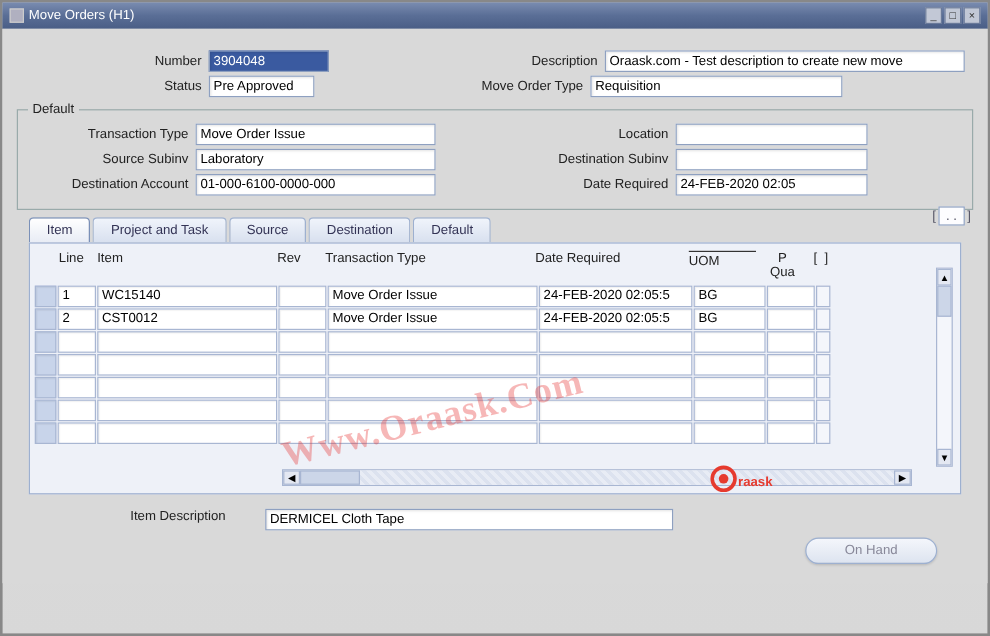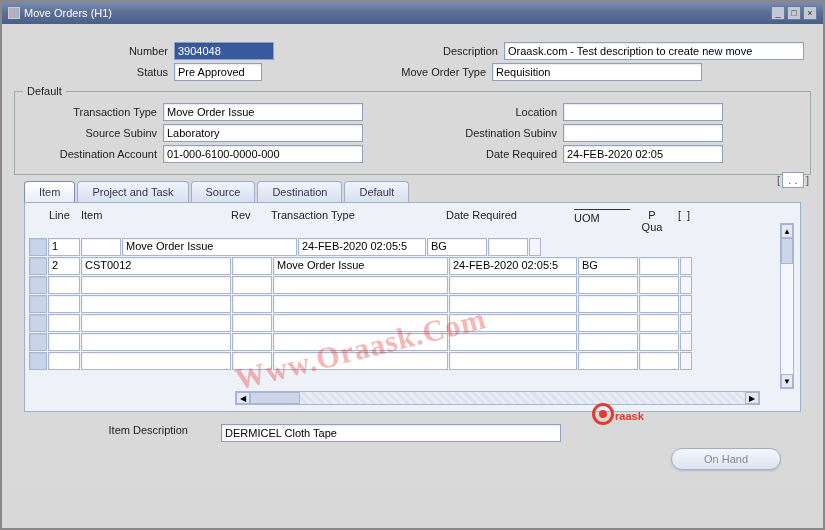--- a/index.html
+++ b/index.html
@@ -86,21 +86,21 @@
     background:linear-gradient(#f4f6fb,#dde4f0);
     border-radius:12px; color:#889; display:inline-flex; align-items:center; justify-content:center;
     box-shadow:0 1px 2px rgba(0,0,0,.15);
   }
   .watermark1 {
     position:absolute; left:230px; top:330px; transform:rotate(-14deg);
     font-size:30px; font-weight:bold; color:rgba(230,50,50,.35);
     font-family: Georgia, serif; letter-spacing:1px; pointer-events:none;
   }
   .watermark2 {
-    position:absolute; left:590px; top:396px; font-size:24px; font-weight:bold;
+    position:absolute; left:590px; top:382px; font-size:24px; font-weight:bold;
     color:#e63a2e; pointer-events:none;
   }
   .watermark2 .o { display:inline-block; width:22px; height:22px; border:3px solid #e63a2e; border-radius:50%; position:relative; vertical-align:middle; margin-right:1px;}
   .watermark2 .o::after { content:""; position:absolute; left:4px; top:4px; width:8px; height:8px; background:#e63a2e; border-radius:50%;}
   .uom-line { border-top:1px solid #333; margin-bottom:2px;}
   .end-col { width:12px; height:18px; border:1px solid #a8b6d2; background:#f4f6fb; margin-right:1px;}
 </style>
 </head>
 <body>
 
@@ -194,20 +194,21 @@
           <div>P</div>
           <div>Qua</div>
         </div>
         <div class="gh" style="width:24px;text-align:center">[&nbsp;&nbsp;]</div>
       </div>
 
       <div class="grid-body" id="grid-body">
           <div class="grow">
             <div class="gcell hdrsel" style="width:18px"></div>
             <div class="gcell " style="width:32px">1</div>
+            <div class="gcell " style="width:150px">WC15140</div>
             <div class="gcell " style="width:40px"></div>
             <div class="gcell " style="width:175px">Move Order Issue</div>
             <div class="gcell " style="width:128px">24-FEB-2020 02:05:5</div>
             <div class="gcell " style="width:60px">BG</div>
             <div class="gcell " style="width:40px"></div>
             <div class="end-col"></div>
           </div>
           <div class="grow">
             <div class="gcell hdrsel" style="width:18px"></div>
             <div class="gcell " style="width:32px">2</div>

